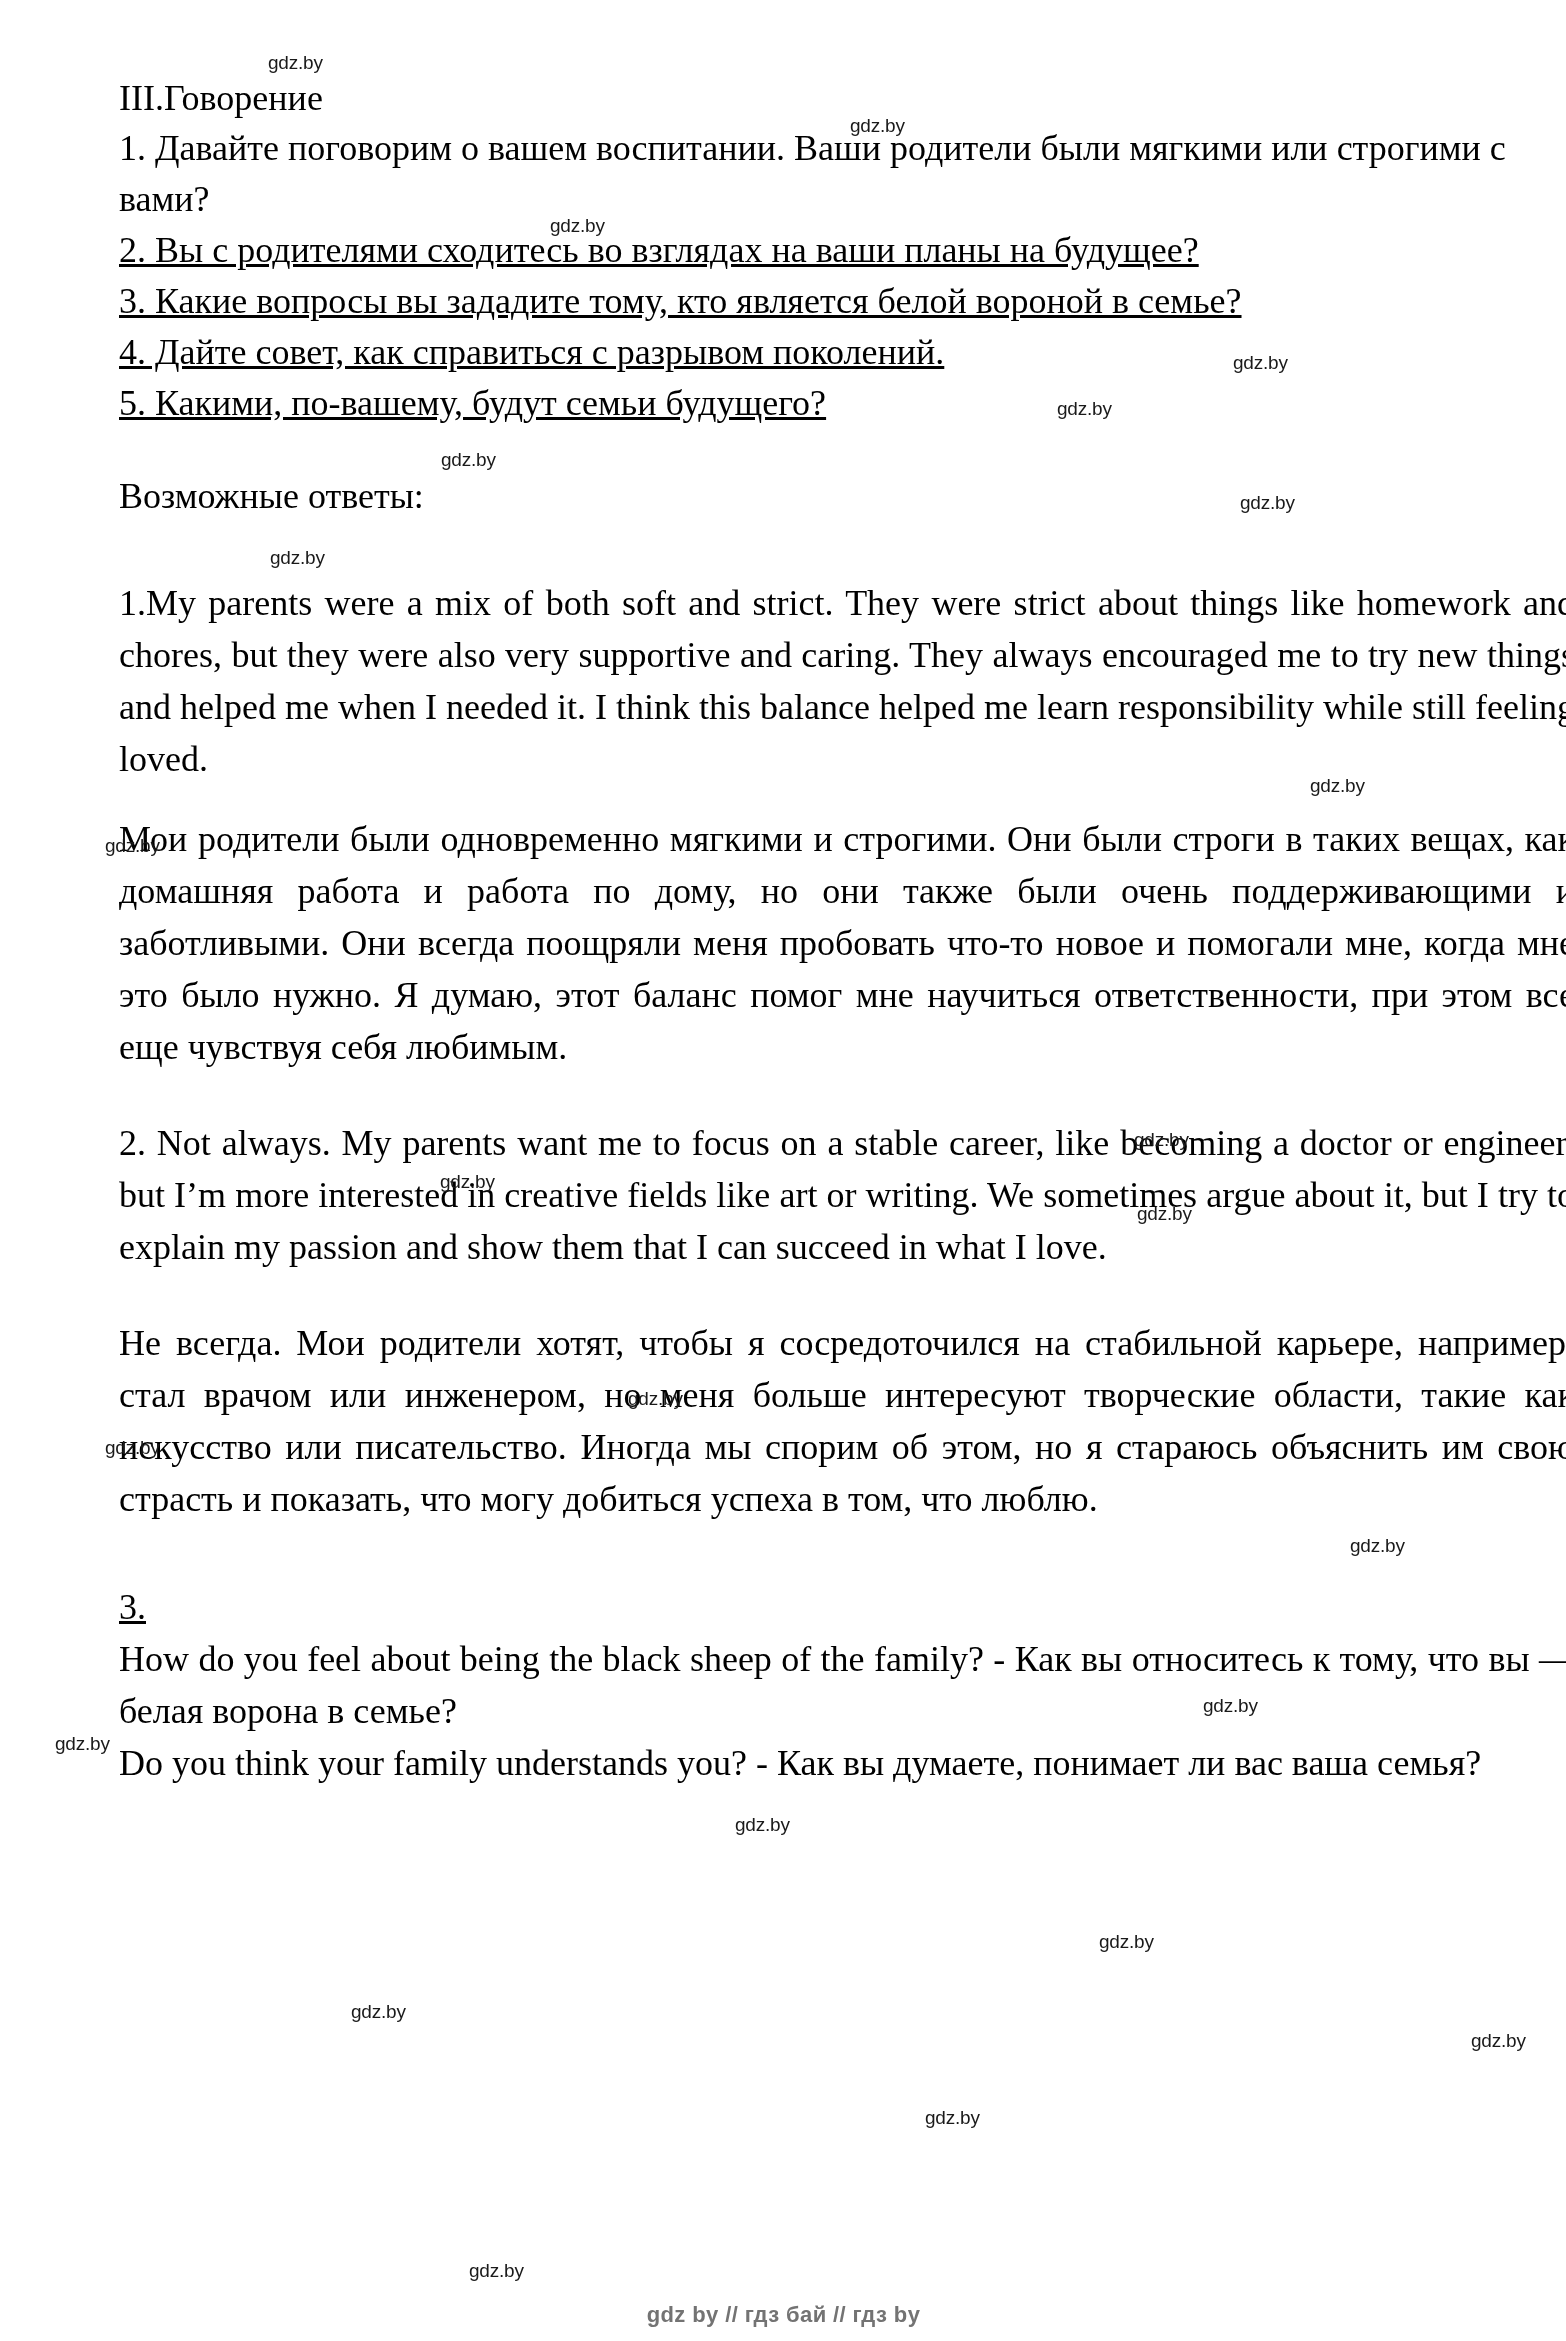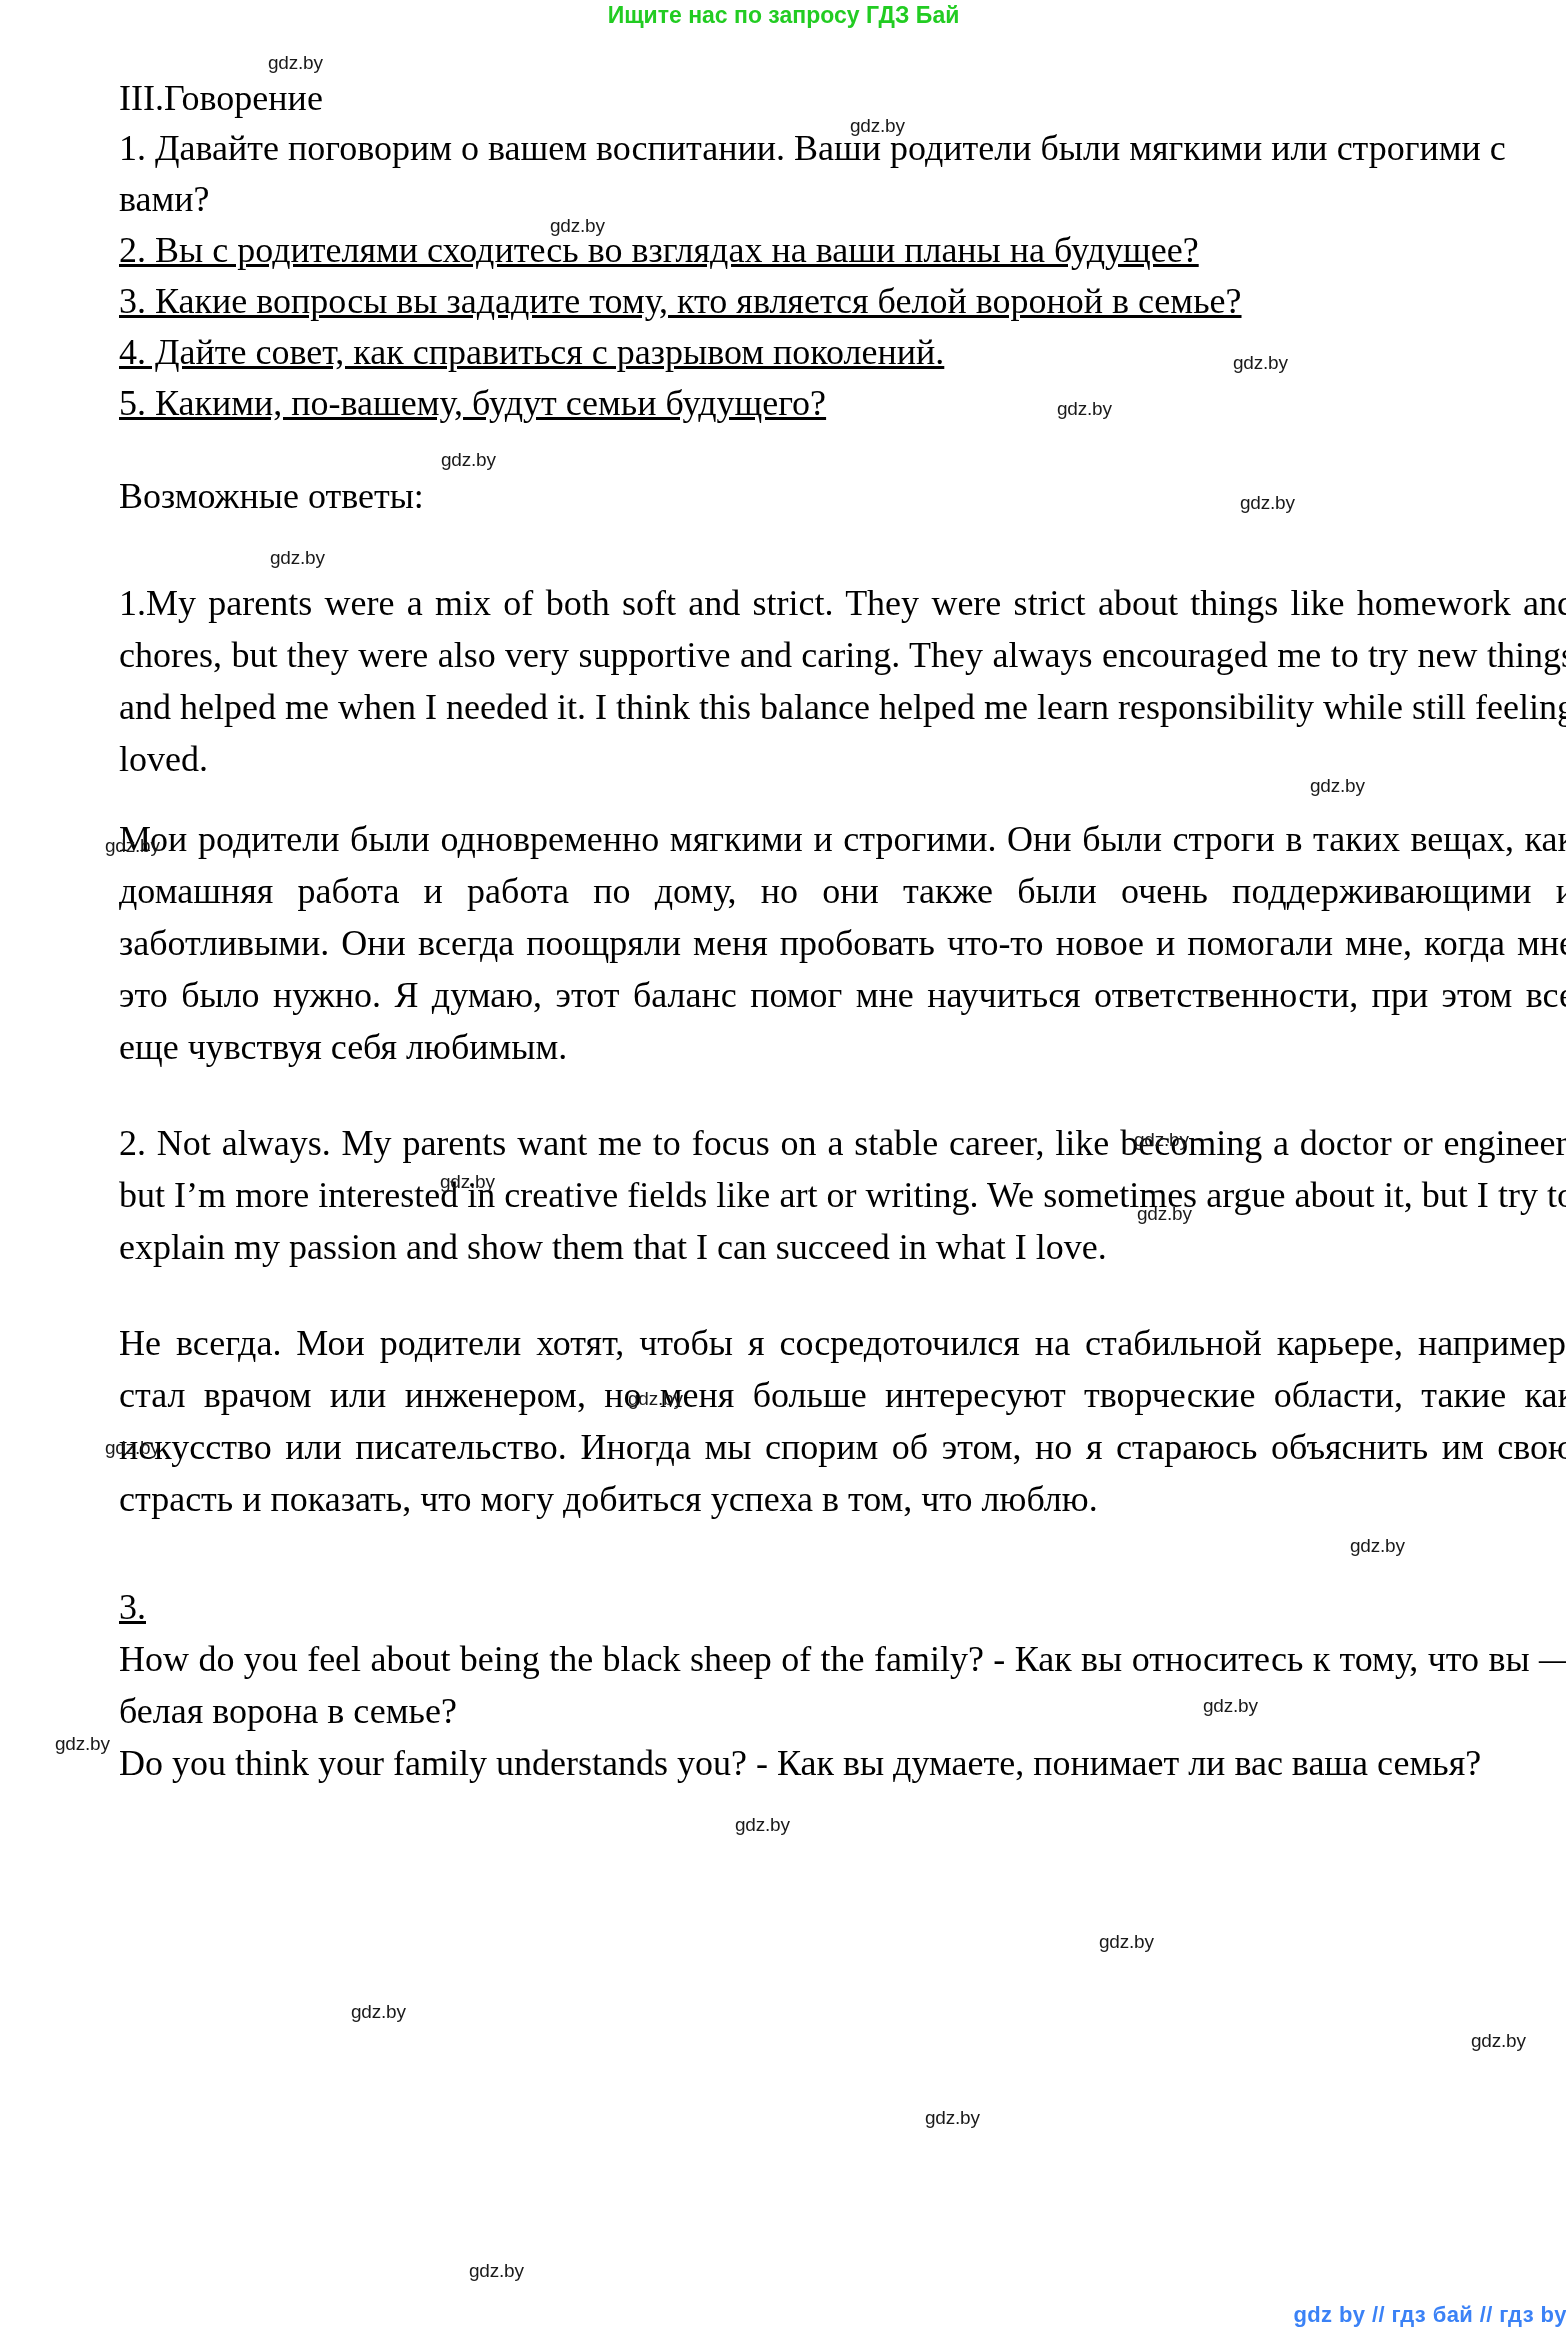--- a/index.html
+++ b/index.html
@@ -121,21 +121,20 @@
     font-weight: bold;
     color: #7b1fa2;
     letter-spacing: 0.4px;
   }
 </style>
 </head>
 <body>
 
 <div class="page">
 
-  <div class="promo-banner" style="color: rgb(34, 204, 34);">Ищите нас по запросу ГДЗ Бай</div>
 
   <div class="content">
 
     <div class="heading">III.Говорение</div>
 
     <div class="q-wrap">1. Давайте поговорим о вашем воспитании. Ваши родители были мягкими или строгими с вами?</div>
 
     <div class="q-line">2. Вы с родителями сходитесь во взглядах на ваши планы на будущее?</div>
 
     <div class="q-line">3. Какие вопросы вы зададите тому, кто является белой вороной в семье?</div>
@@ -196,16 +195,16 @@
       <div class="wm" style="left: 1203px; top: 1695px;">gdz.by</div>
       <div class="wm" style="left: 55px; top: 1733px;">gdz.by</div>
       <div class="wm" style="left: 735px; top: 1814px;">gdz.by</div>
       <div class="wm" style="left: 1099px; top: 1931px;">gdz.by</div>
       <div class="wm" style="left: 351px; top: 2001px;">gdz.by</div>
       <div class="wm" style="left: 1471px; top: 2030px;">gdz.by</div>
       <div class="wm" style="left: 925px; top: 2107px;">gdz.by</div>
       <div class="wm" style="left: 469px; top: 2260px;">gdz.by</div>
     </div>
 
-  <div class="footer" style="color: #3b82f6; text-align: right;">gdz by // гдз бай // гдз by</div>
+  <div class="footer" style="color: #737373;">gdz by // гдз бай // гдз by</div>
 
 </div>
 
 
 </body></html>

